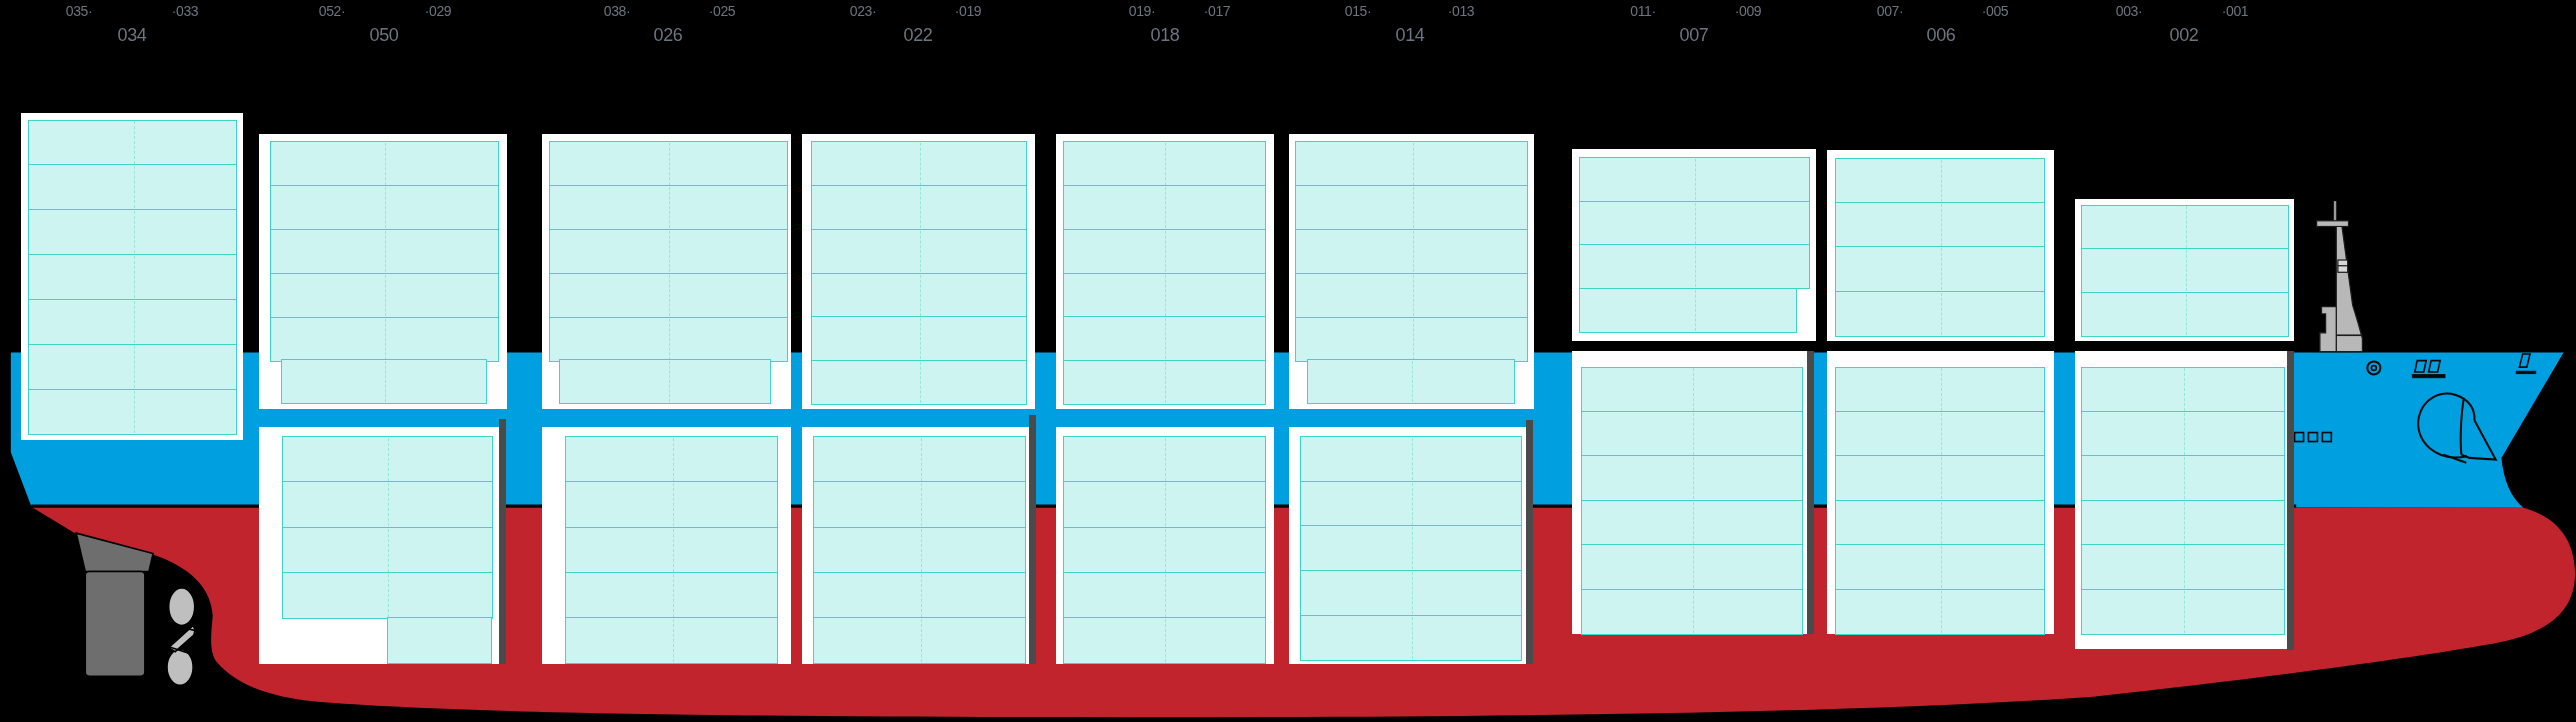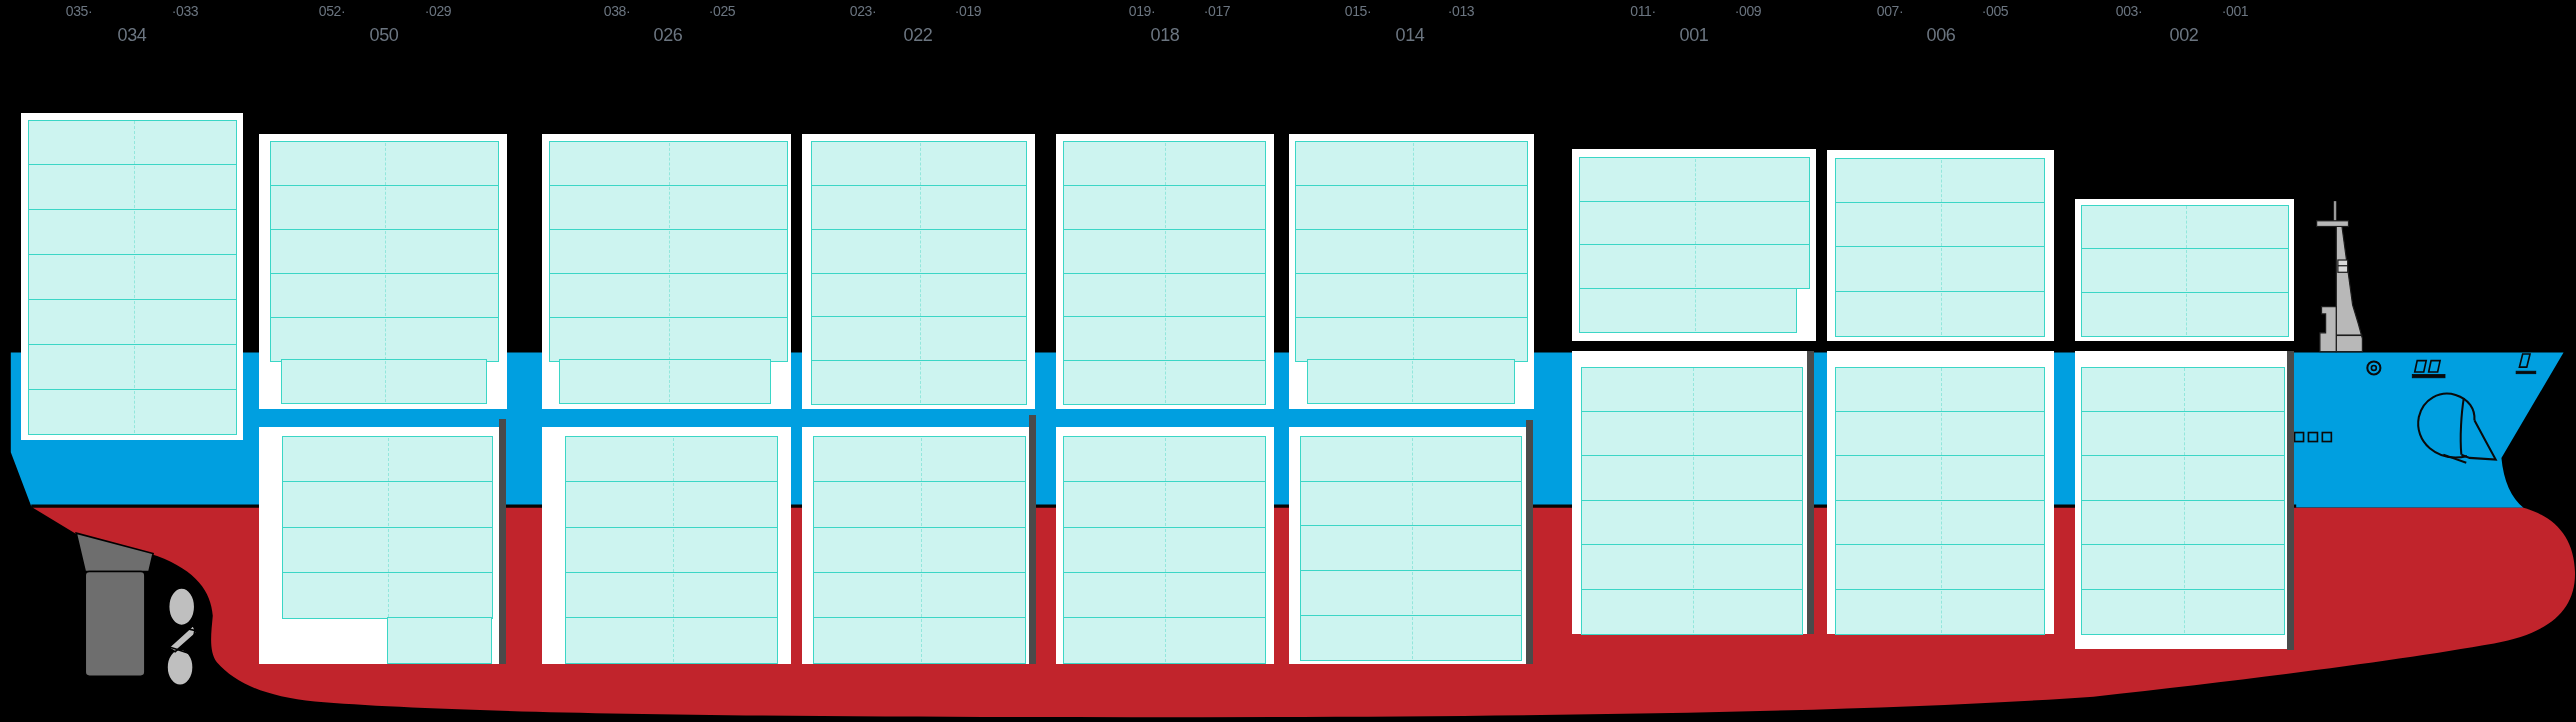--- a/index.html
+++ b/index.html
@@ -105,21 +105,21 @@
       <span class="hdr-label odd" style="left: 1890px;">007·</span>
       <span class="hdr-label odd" style="left: 1995px;">·005</span>
       <span class="hdr-label odd" style="left: 2129px;">003·</span>
       <span class="hdr-label odd" style="left: 2235px; text-align: center;">·001</span>
       <span class="hdr-label even" style="left: 132px;">034</span>
       <span class="hdr-label even" style="left: 384px;">050</span>
       <span class="hdr-label even" style="left: 668px;">026</span>
       <span class="hdr-label even" style="left: 918px;">022</span>
       <span class="hdr-label even" style="left: 1165px;">018</span>
       <span class="hdr-label even" style="left: 1410px; text-align: center;">014</span>
-      <span class="hdr-label even" style="left: 1694px;">001</span>
+      <span class="hdr-label even" style="left: 1694px;">007</span>
       <span class="hdr-label even" style="left: 1941px;">006</span>
       <span class="hdr-label even" style="left: 2184px;">002</span>
     </div>
   <div id="bays">
       <div class="panel" style="left: 21px; top: 113px; width: 222px; height: 327px;">
         <div class="cellrow" style="left: 6.5px; top: 6.5px; width: 209px; height: 46px;">
           <div class="div" style="left: 105px;"></div>
         </div>
         <div class="cellrow" style="left: 6.5px; top: 51px; width: 209px; height: 46px;">
           <div class="div" style="left: 105px;"></div>

